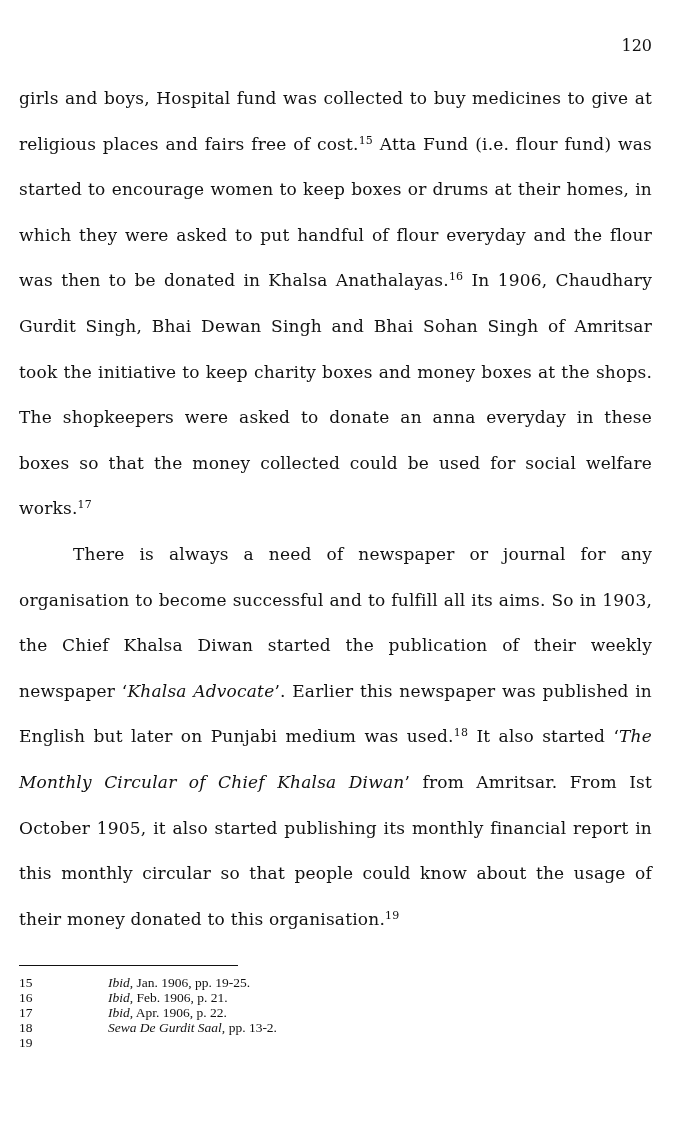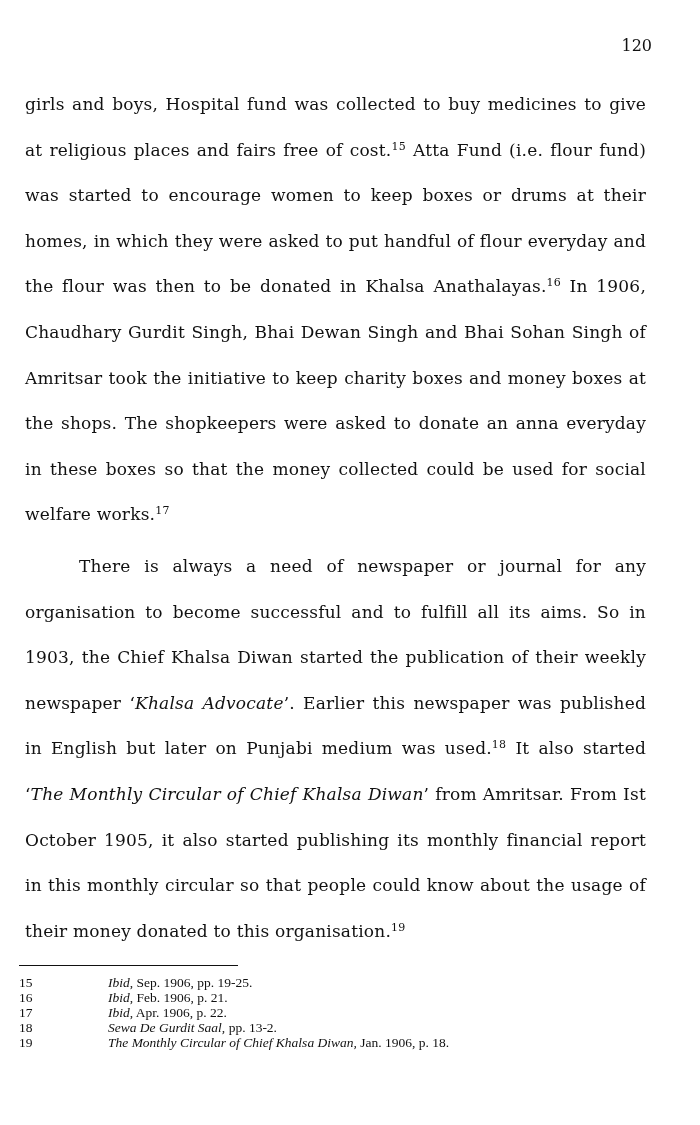--- a/index.html
+++ b/index.html
@@ -6,21 +6,21 @@
   body { width: 700px; height: 1125px; position: relative; overflow: hidden; color: #111; }
   .page-number {
     position: absolute; top: 36px; right: 48px;
     font-family: "DejaVu Serif", serif; font-size: 16px;
   }
   .body-text {
     position: absolute; top: 76px; left: 19px; width: 633px;
     font-family: "DejaVu Serif", serif; font-size: 17px;
     line-height: 45.6px; text-align: justify; letter-spacing: 0.2px;
   }
-  .body-text p { margin: 6px; }
+  .body-text p { margin: 0; }
   .body-text p.indent { text-indent: 54px; }
   .body-text sup { font-size: 11px; line-height: 0; vertical-align: 6px; }
   .body-text i { }
   .footnote-rule {
     position: absolute; top: 965px; left: 19px; width: 219px; height: 0;
     border-top: 1.4px solid #111;
   }
   .footnotes {
     position: absolute; top: 975px; left: 19px;
     font-family: "Liberation Serif", serif; font-size: 13.5px; line-height: 15px;
@@ -37,31 +37,30 @@
 <div class="body-text">
     <p><span>girls and boys, Hospital fund was collected to buy medicines to give at religious places and fairs free of cost.</span><sup>15</sup><span> Atta Fund (i.e. flour fund) was started to encourage women to keep boxes or drums at their homes, in which they were asked to put handful of flour everyday and the flour was then to be donated in Khalsa Anathalayas.</span><sup>16</sup><span>  In 1906, Chaudhary Gurdit Singh, Bhai Dewan Singh and Bhai Sohan Singh of Amritsar took the initiative to keep charity boxes and money boxes at the shops.  The shopkeepers were asked to donate an anna everyday in these boxes so that the money collected could be used for social welfare works.</span><sup>17</sup></p>
     <p class="indent"><span>There is always a need of newspaper or journal for any organisation to become successful and to fulfill all its aims.  So in 1903, the Chief Khalsa Diwan started the publication of their weekly newspaper ‘</span><i>Khalsa Advocate</i><span>’.  Earlier this newspaper was published in English but later on Punjabi medium was used.</span><sup>18</sup><span>  It also started ‘</span><i>The Monthly Circular of Chief Khalsa Diwan</i><span>’ from Amritsar.  From Ist October 1905, it also started publishing its monthly financial report in this monthly circular so that people could know about the usage of their money donated to this organisation.</span><sup>19</sup></p>
   </div>
 
 <div class="footnote-rule"></div>
 
 <div class="footnotes">
   <div class="fn-row">
     <span class="fn-num">15</span>
-    <span class="fn-text"><i>Ibid</i><span>, Sep. 1906, pp. 19-25.</span></span>
+    <span class="fn-text"><i>Ibid</i><span>, Jan. 1906, pp. 19-25.</span></span>
   </div>
   <div class="fn-row">
     <span class="fn-num">16</span>
     <span class="fn-text"><i>Ibid</i><span>, Feb. 1906, p. 21.</span></span>
   </div>
   <div class="fn-row">
     <span class="fn-num">17</span>
     <span class="fn-text"><i>Ibid</i><span>, Apr. 1906, p. 22.</span></span>
   </div>
   <div class="fn-row">
     <span class="fn-num">18</span>
     <span class="fn-text"><i>Sewa De Gurdit Saal,</i><span> pp. 13-2.</span></span>
   </div>
   <div class="fn-row">
     <span class="fn-num">19</span>
-    <span class="fn-text"><i>The Monthly Circular of Chief Khalsa Diwan,</i><span> Jan. 1906, p. 18.</span></span>
   </div>
 </div>
 
 </body></html>

